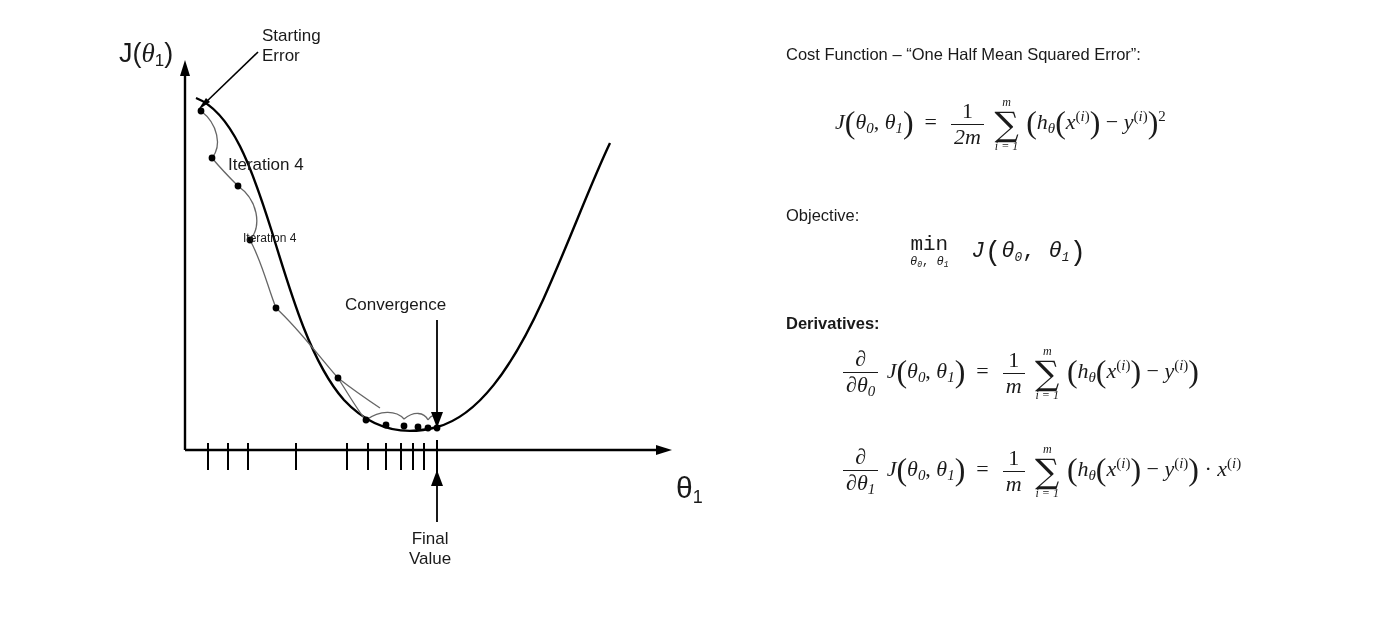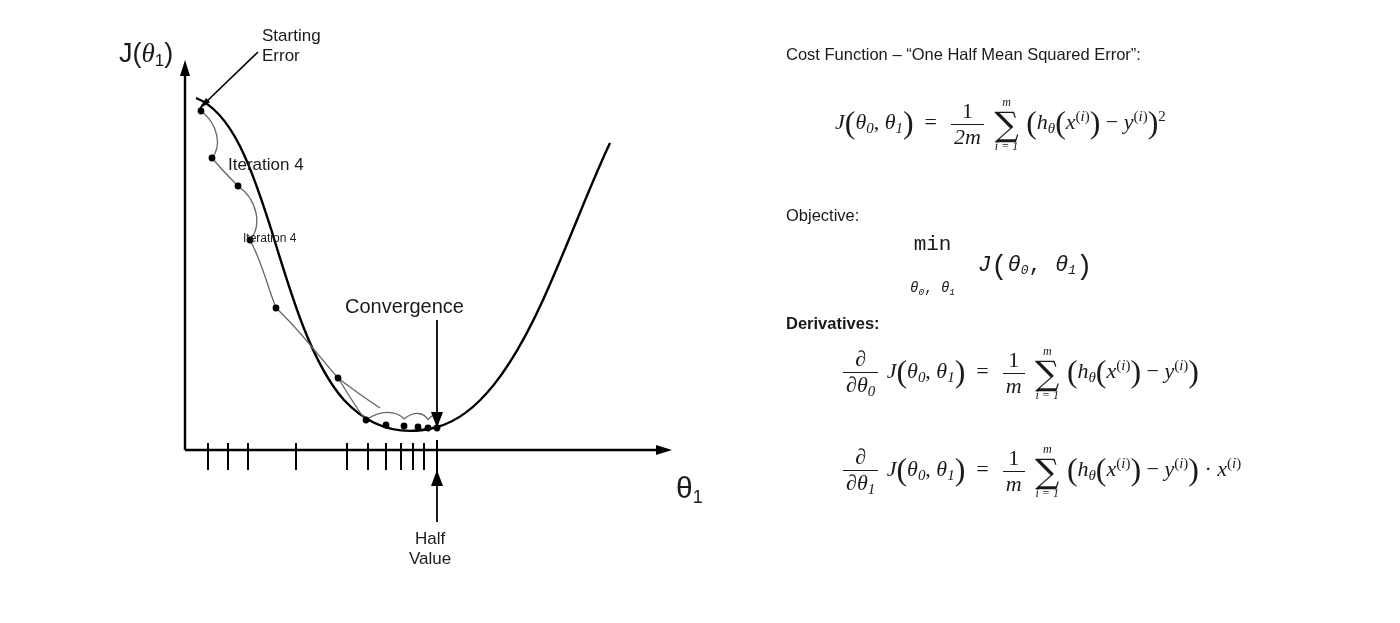--- a/index.html
+++ b/index.html
@@ -53,21 +53,21 @@
     font-size: 17px;
   }
   .lbl-iter4 {
     left: 243px;
     top: 231px;
     font-size: 12px;
   }
   .lbl-conv {
     left: 345px;
     top: 295px;
-    font-size: 20px;
+    font-size: 17px;
   }
   .lbl-final {
     left: 409px;
     top: 529px;
     font-size: 17px;
     text-align: center;
   }
   .axis-j {
     left: 119px;
     top: 38px;
@@ -152,21 +152,21 @@
   }
   .minop { font-style: normal; }
 
   .minblock {
     display: inline-block;
     vertical-align: middle;
     text-align: center;
     line-height: 1.05;
   }
   .minblock .mtop { display: block; font-size: 21px; font-style: normal; }
-  .minblock .mbot { display: block; font-size: 14px; margin-top: 25px; }
+  .minblock .mbot { display: block; font-size: 12px; }
 </style>
 </head>
 <body>
 
 <div class="page">
 
   <div class="figure-pane">
 
     <svg class="figure-svg" width="740" height="623" viewBox="0 0 740 623">
 
@@ -242,21 +242,21 @@
 
     <div class="fig-label axis-j">J(<span class="it" style="font-family:'Liberation Serif',serif;">θ</span><span class="sub">1</span>)</div>
 
     <div class="fig-label axis-theta"><span>θ</span><span class="sub">1</span></div>
 
     <div class="fig-label lbl-start">Starting
 Error</div>
     <div class="fig-label lbl-iter3">Iteration 4</div>
     <div class="fig-label lbl-iter4">Iteration 4</div>
     <div class="fig-label lbl-conv">Convergence</div>
-    <div class="fig-label lbl-final">Half
+    <div class="fig-label lbl-final">Final
 Value</div>
   </div>
 
   <div class="math-pane">
 
     <div class="math-heading h-cost">Cost Function – “One Half Mean Squared Error”:</div>
 
     <div class="eq eq-cost sz22">
       <span class="it">J</span><span class="paren-big">(</span><span class="it">θ</span><span class="sub-s">0</span>,&nbsp;<span class="it">θ</span><span class="sub-s">1</span><span class="paren-big">)</span>
       &nbsp;=&nbsp;

